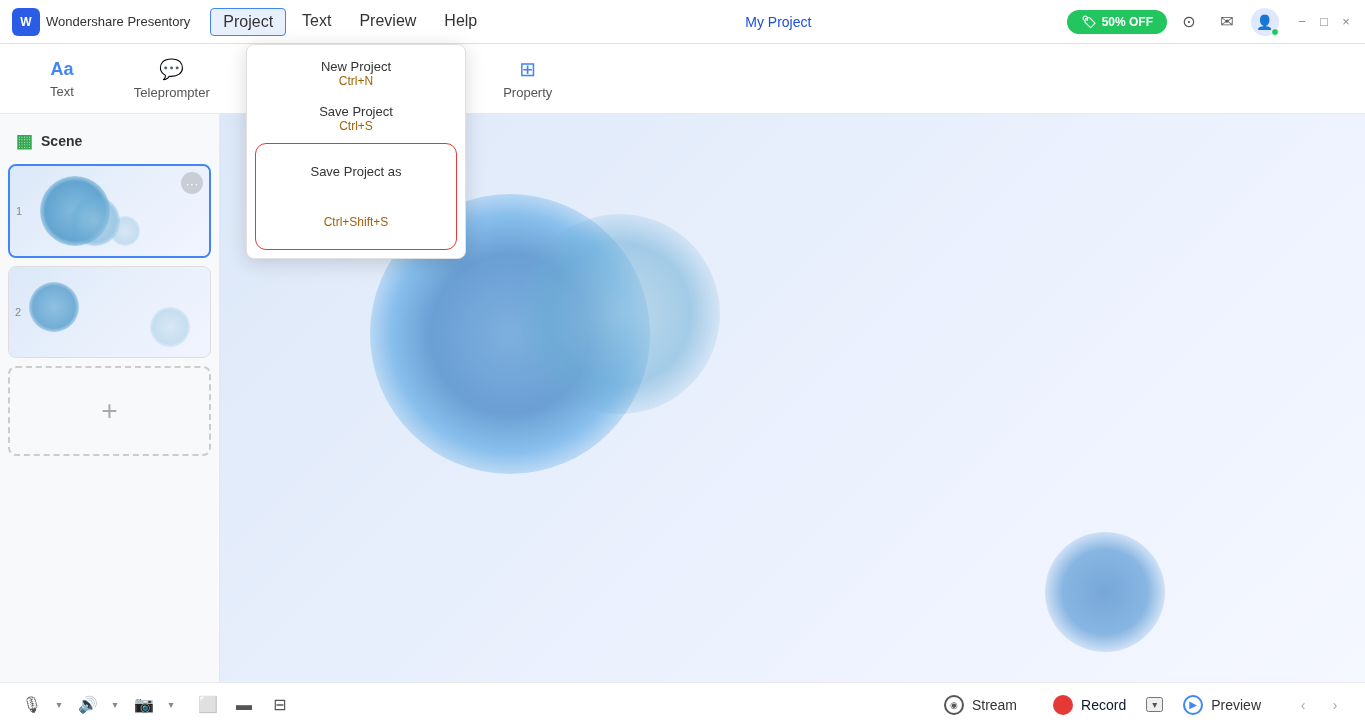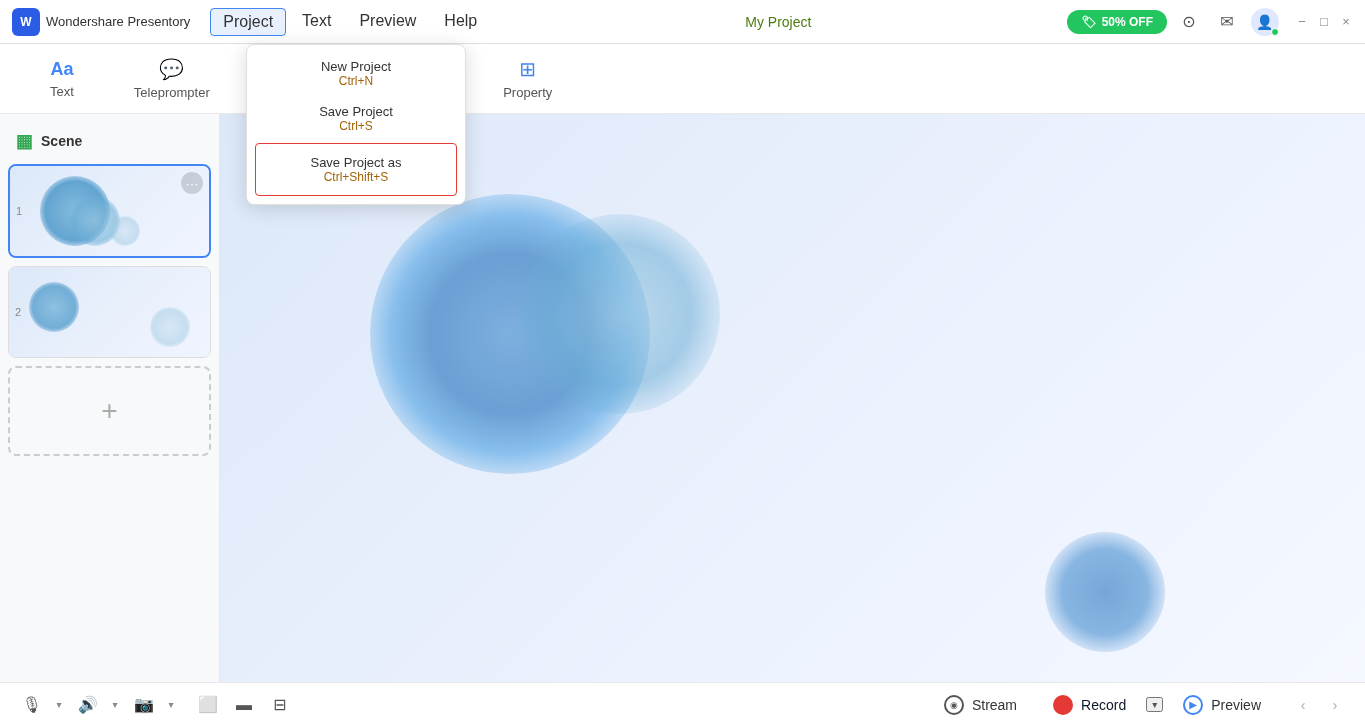--- a/index.html
+++ b/index.html
@@ -14,21 +14,21 @@
     }
     .app-logo { display: flex; align-items: center; gap: 6px; margin-right: 20px; }
     .app-logo-icon { width: 28px; height: 28px; background: #2b5ce6; border-radius: 6px; display: flex; align-items: center; justify-content: center; color: #fff; font-weight: bold; font-size: 12px; }
     .app-title { font-size: 13px; color: #333; font-weight: 500; }
     .menu-bar { display: flex; gap: 4px; }
     .menu-item {
       padding: 4px 12px; border-radius: 4px; cursor: pointer;
       font-size: 16px; color: #333; position: relative;
     }
     .menu-item.active { background: #e8f0fe; border: 1.5px solid #4285f4; color: #333; }
-    .titlebar-center { flex: 1; text-align: center; font-size: 14px; color: #4d7c0f; font-weight: 500; }
+    .titlebar-center { flex: 1; text-align: center; font-size: 14px; color: #1d4ed8; font-weight: 500; }
     .titlebar-right { display: flex; align-items: center; gap: 8px; }
     .promo-btn {
       background: #22c55e; color: #fff; border: none; padding: 5px 14px;
       border-radius: 16px; font-size: 12px; font-weight: 600; cursor: pointer;
       display: flex; align-items: center; gap: 5px;
     }
     .titlebar-icons { display: flex; gap: 10px; align-items: center; }
     .titlebar-icon { width: 28px; height: 28px; border-radius: 50%; display: flex; align-items: center; justify-content: center; cursor: pointer; color: #555; font-size: 16px; }
     .avatar-icon { width: 28px; height: 28px; border-radius: 50%; background: #e0e8ff; display: flex; align-items: center; justify-content: center; color: #4285f4; font-size: 14px; position: relative; }
     .avatar-dot { width: 8px; height: 8px; background: #22c55e; border-radius: 50%; position: absolute; bottom: 0; right: 0; border: 1.5px solid #fff; }
@@ -143,22 +143,23 @@
       position: absolute; top: 44px; left: 246px;
       background: #fff; border: 1px solid #e0e0e0;
       border-radius: 8px; box-shadow: 0 4px 20px rgba(0,0,0,0.15);
       width: 220px; z-index: 200; padding: 6px 0;
     }
     .dropdown-item {
       display: flex; justify-content: space-between; align-items: center;
       padding: 8px 16px; cursor: pointer; font-size: 13px; color: #333; flex-direction: column;
     }
     .dropdown-item.highlighted {
-      border: 1.5px solid #e53935; border-radius: 4px; margin: 2px 8px;
-      padding: 11px 8px;
+      border: 1.5px solid #e53935; border-radius: 11px; margin: 2px 8px;
+      padding: 20px 8px;
+      gap: 36px;
     }
     .dropdown-shortcut { color: #a16207; font-size: 12px; }
 
     
     .bottom-bar {
       display: flex; align-items: center; background: #fff;
       height: 44px; border-top: 1px solid #e8e8e8;
       padding: 0 16px; gap: 4px;
     }
     .bottom-tool { display: flex; align-items: center; gap: 2px; }

